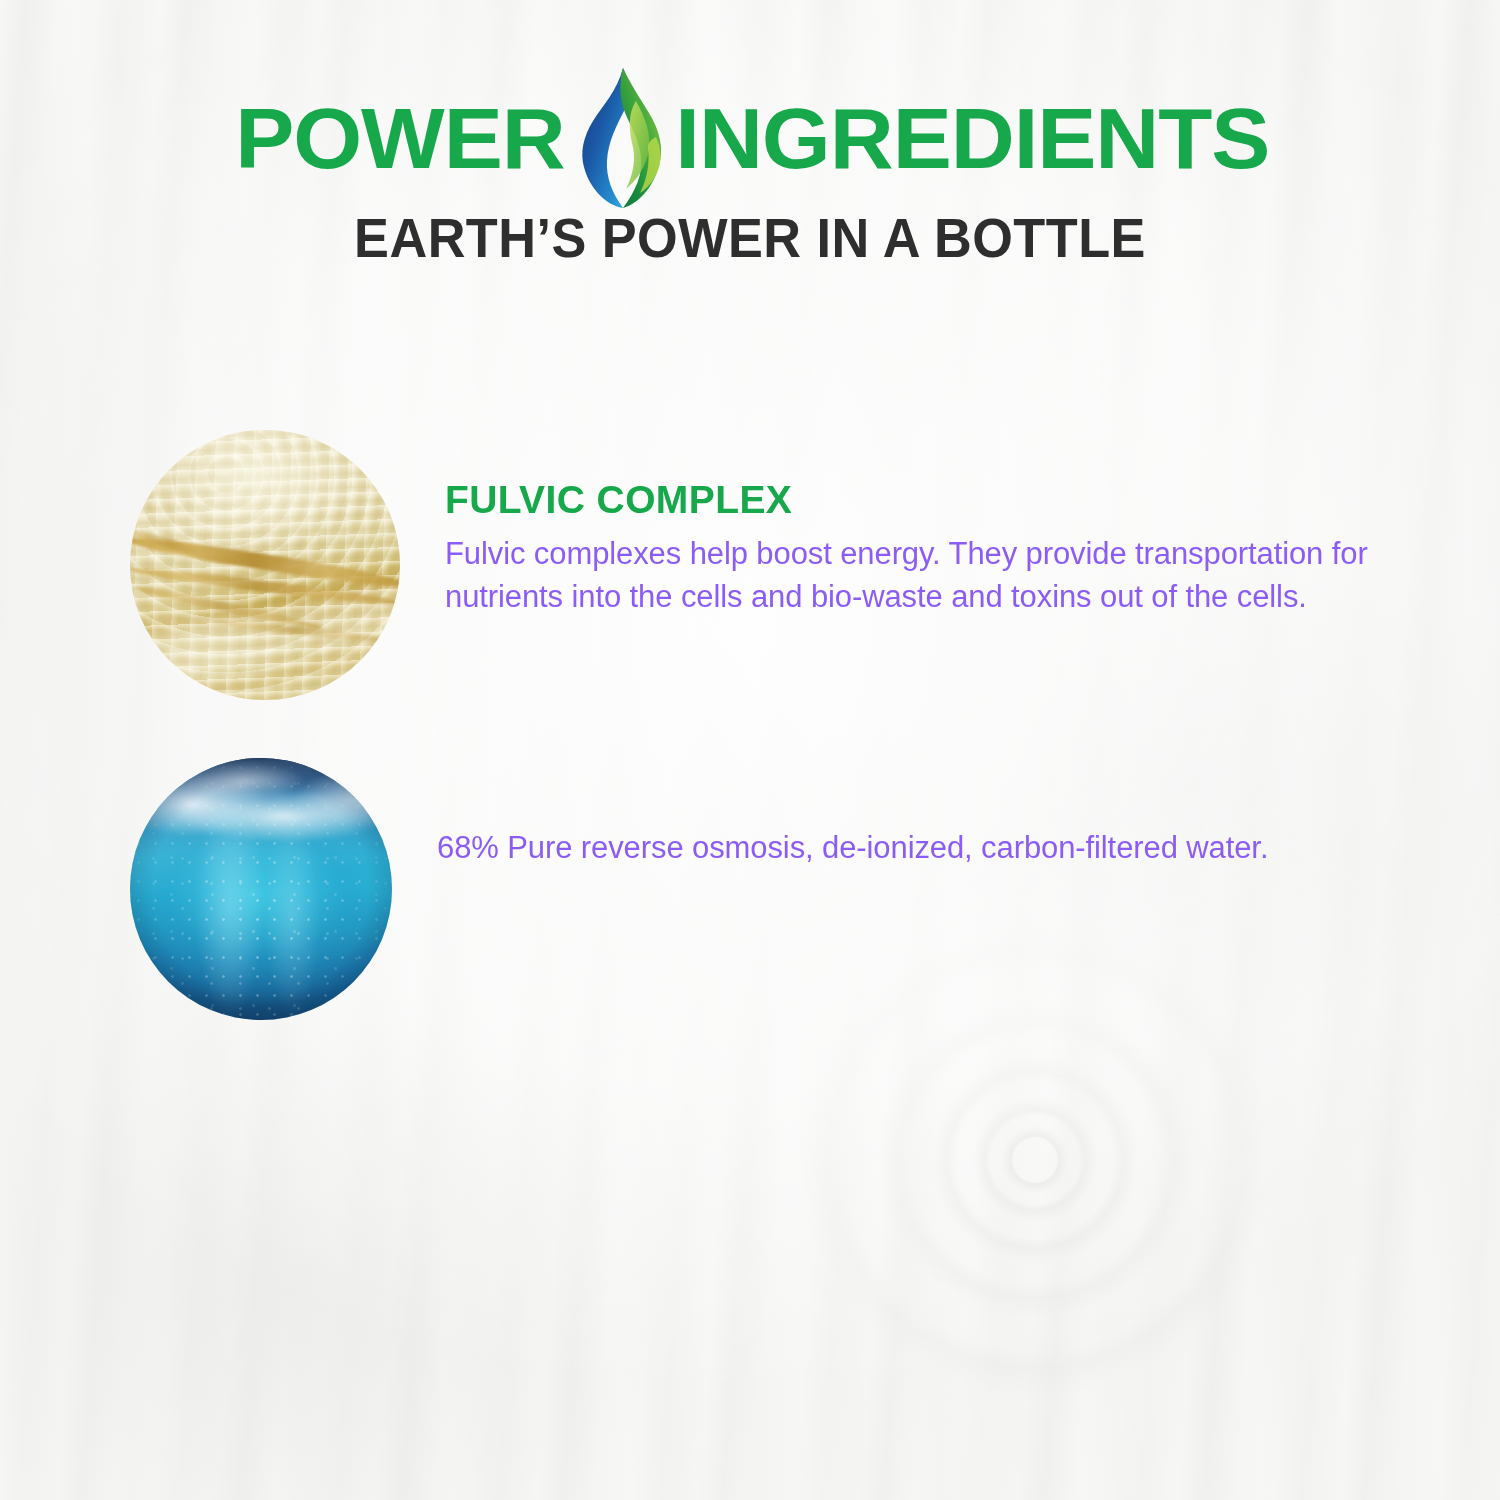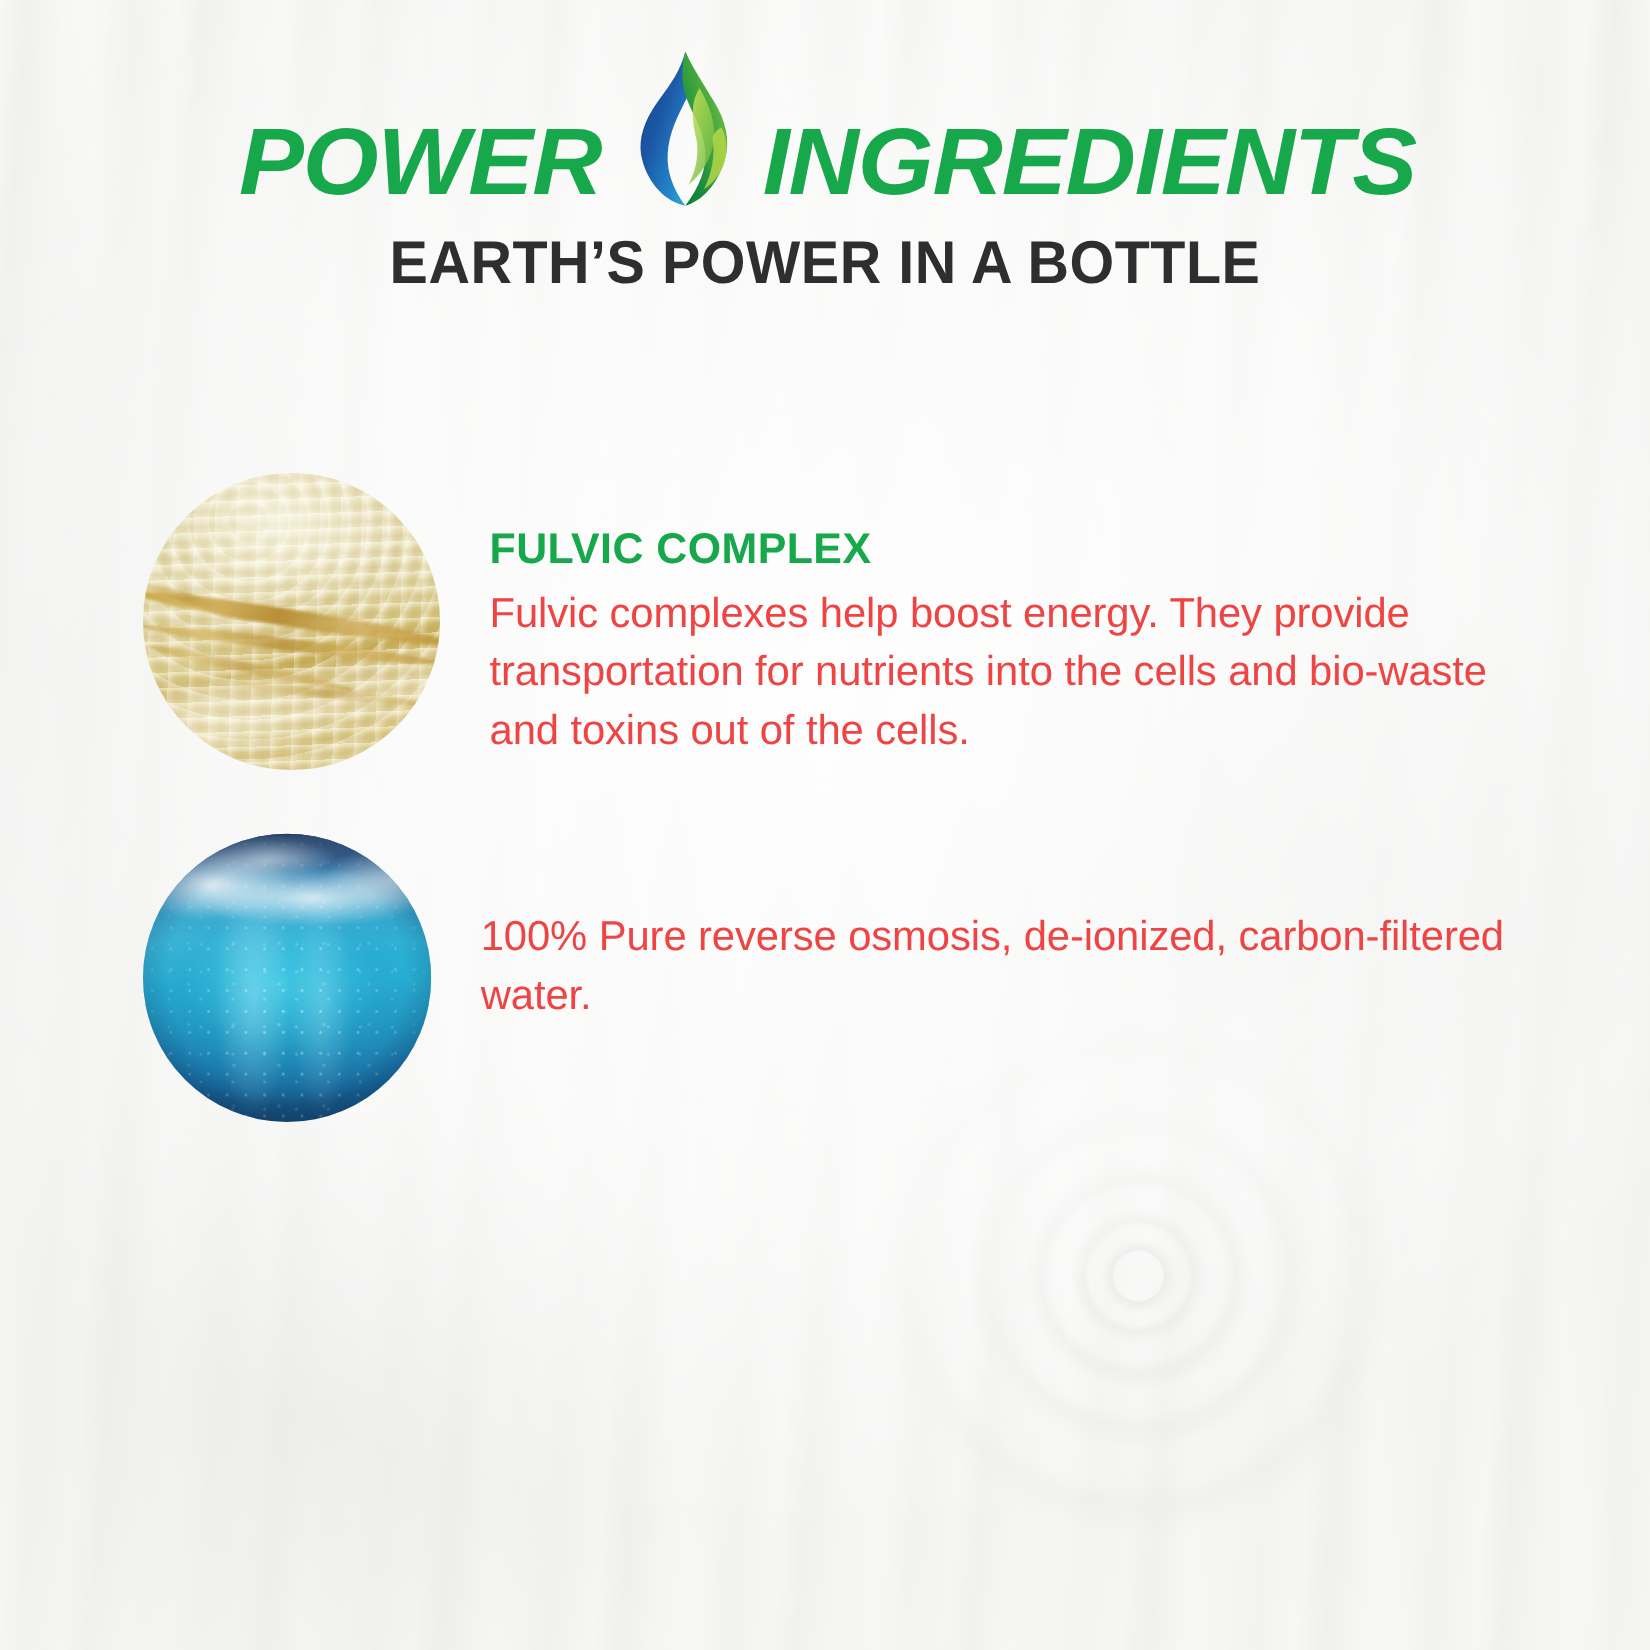--- a/index.html
+++ b/index.html
@@ -62,24 +62,23 @@
       rgba(255,255,255,.92) 0%, rgba(255,255,255,.55) 52%, rgba(255,255,255,0) 86%);
     pointer-events:none;
   }
 
   
   #header {
     position:absolute; left:0; right:0; top:86px;
     text-align:center;
   }
   #brand-title {
-    display:flex; align-items:flex-end; justify-content:center;
-    gap:24px;
+    display:flex; align-items:center; justify-content:center;
+    gap:6px;
     height:104px;
-    font-style:italic;
   }
   .brand-word {
     font-family:"Liberation Sans", sans-serif;
     font-size:86px;
     font-weight:bold;
     letter-spacing:-1px;
     color:#16a84a;
     line-height:1;
     transform:scaleX(1.03);
   }
@@ -125,24 +124,24 @@
   .ingredient-name {
     font-family:"Liberation Sans", sans-serif;
     font-size:39px;
     font-weight:bold;
     color:#16a84a;
     letter-spacing:.4px;
     margin-bottom:10px;
   }
   .ingredient-desc {
     font-family:"Liberation Sans", sans-serif;
-    font-size:38px;
+    font-size:31px;
     font-weight:normal;
     line-height:1.40;
-    color:#ef4444;
+    color:#8b5cf6;
     letter-spacing:-.1px;
     max-width:960px;
   }
 
   
   #fulvic-art { position:absolute; inset:0; }
   .fulvic-base {
     position:absolute; inset:0;
     background:
       linear-gradient(168deg,
@@ -336,17 +335,17 @@
         <div class="water-base"></div>
         <div class="water-darktop"></div>
         <div class="water-foam"></div>
         <div class="water-rays"></div>
         <div class="water-bubbles"></div>
         <div class="water-edge"></div>
       </div>
     </div>
 
     <div class="ingredient-copy">
-      <div class="ingredient-desc">100% Pure reverse osmosis, de-ionized, carbon-filtered water.</div>
+      <div class="ingredient-desc">68% Pure reverse osmosis, de-ionized, carbon-filtered water.</div>
     </div>
   </div>
 
 </div>
 
 </body></html>

